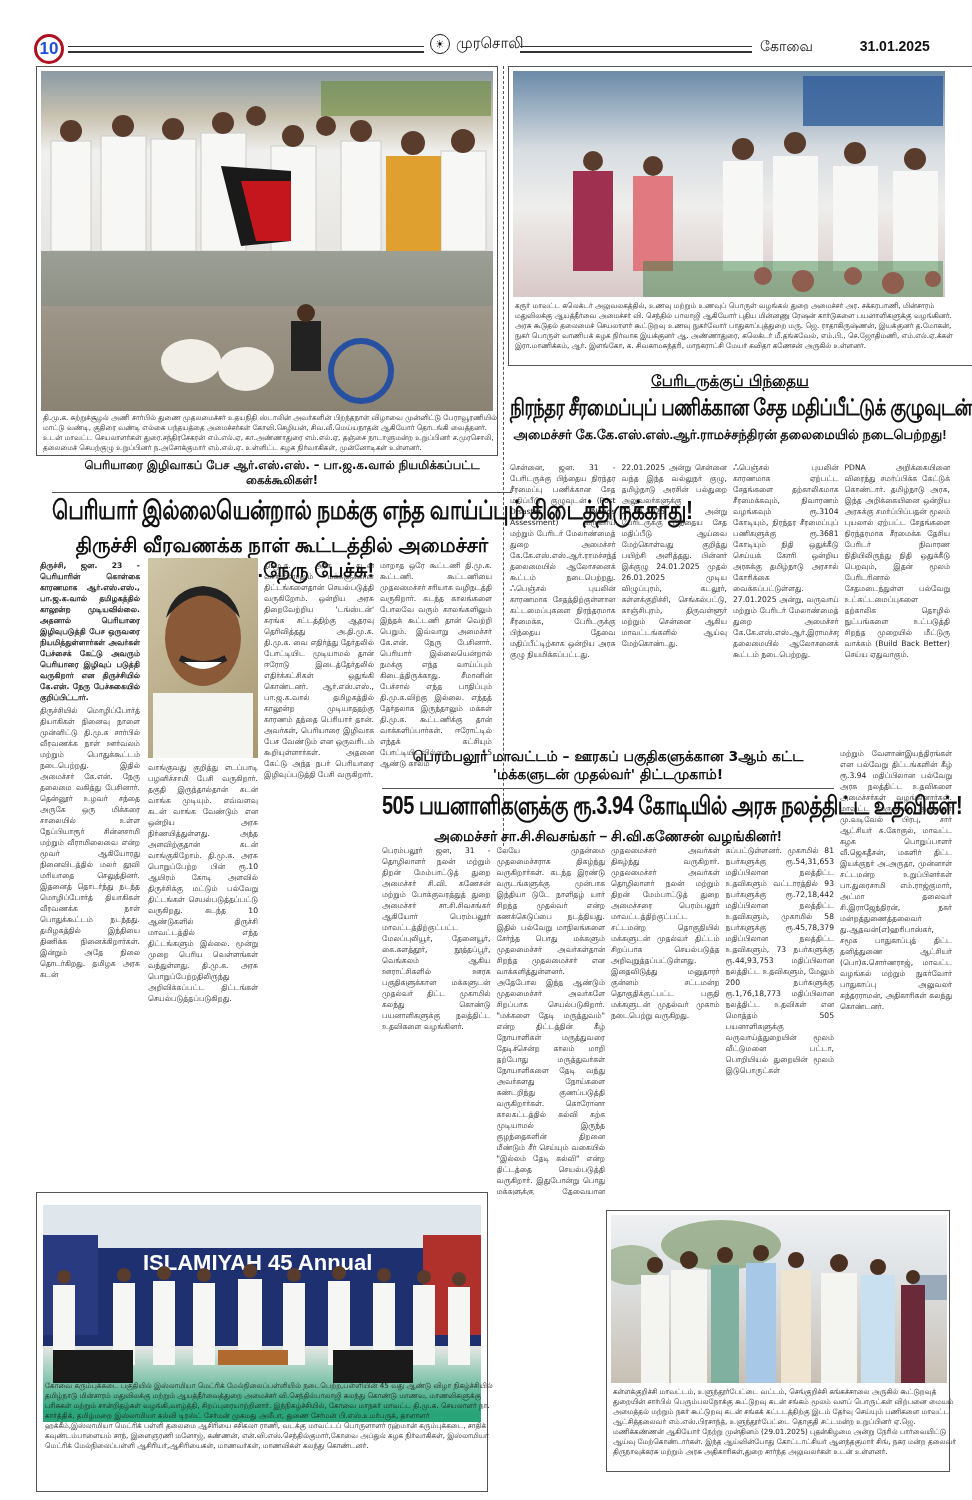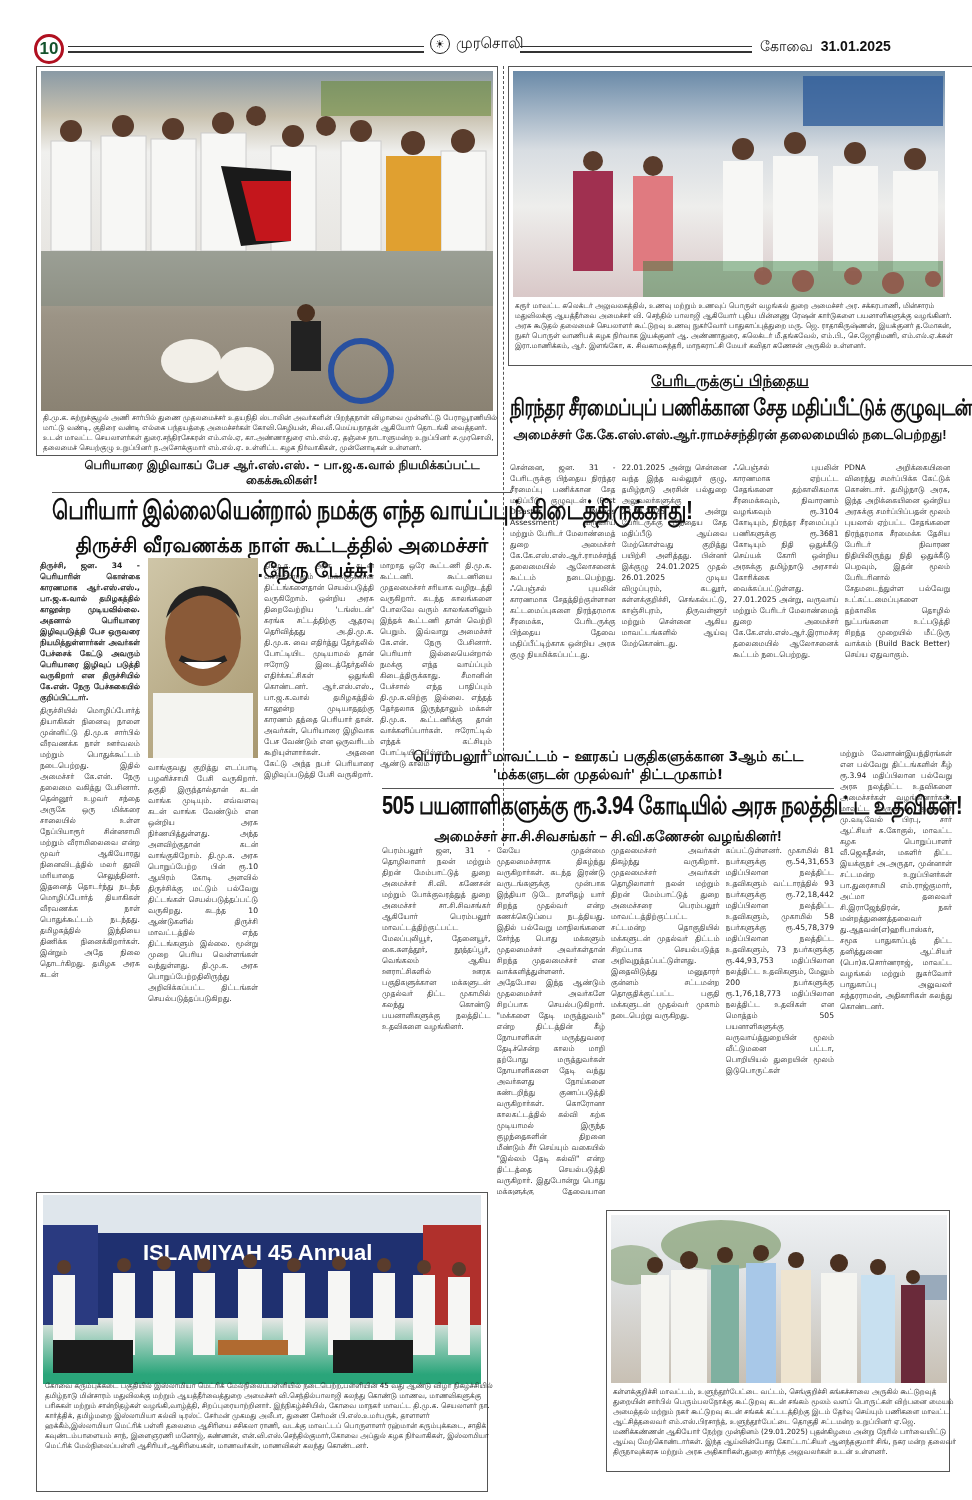--- a/index.html
+++ b/index.html
@@ -1,24 +1,24 @@
 <!DOCTYPE html>
 <html><head>
 <meta charset="utf-8">
 <style>
   html,body{margin:0;padding:0;background:#fff;}
   body{width:972px;height:1500px;position:relative;overflow:hidden;font-family:"DejaVu Sans",sans-serif;color:#111;}
   .abs{position:absolute;}
   
-  .page-num{left:34px;top:34px;width:30px;height:30px;border:3px solid #b01020;border-radius:50%;display:flex;align-items:center;justify-content:center;font:bold 17px "Liberation Sans",sans-serif;color:#14532d;box-sizing:border-box;}
+  .page-num{left:34px;top:34px;width:30px;height:30px;border:3px solid #b01020;border-radius:50%;display:flex;align-items:center;justify-content:center;font:bold 17px "Liberation Sans",sans-serif;color:#1d4ed8;box-sizing:border-box;}
   .rule{height:4px;border-top:1px solid #333;border-bottom:2px solid #333;}
   .brand{left:430px;top:34px;display:flex;align-items:center;gap:6px;font-size:15px;}
   .brand-icon{width:18px;height:18px;border:1.5px solid #222;border-radius:50%;display:flex;align-items:center;justify-content:center;font-size:11px;}
   .dateline{left:760px;top:38px;font:14px "Liberation Sans",sans-serif;}
-  .dateline b{font-weight:bold;}
+  .dateline b{font-weight:bold;margin-left:39px;}
   
   .frame{border:1px solid #555;box-sizing:border-box;background:#fff;}
   .photo{position:absolute;overflow:hidden;}
   .caption{font-size:7.2px;line-height:10px;color:#222;padding:2px 6px;}
   .dashed-v{border-left:1px dashed #555;}
   
   .kicker{font-size:12.5px;text-align:center;font-weight:bold;}
   .headline{font:bold 25px "Liberation Sans",sans-serif;text-align:center;letter-spacing:-0.5px;transform:scaleY(1.25);}
   .subhead{font:bold 15px "Liberation Sans",sans-serif;text-align:center;}
   .col{font-size:7.6px;line-height:11px;text-align:justify;color:#222;overflow:hidden;}
@@ -131,21 +131,21 @@
   <div class="col" style="flex:1;">PDNA அறிக்கையினை விரைந்து சமர்ப்பிக்க கேட்டுக் கொண்டார். தமிழ்நாடு அரசு, இந்த அறிக்கையினை ஒன்றிய அரசுக்கு சமர்ப்பிப்பதன் மூலம் புயலால் ஏற்பட்ட சேதங்களை நிரந்தரமாக சீரமைக்க தேசிய பேரிடர் நிவாரண நிதியிலிருந்து நிதி ஒதுக்கீடு பெறவும், இதன் மூலம் பேரிடரினால் சேதமடைந்துள்ள பல்வேறு உட்கட்டமைப்புகளை தற்காலிக தொழில் நுட்பங்களை உட்படுத்தி சிறந்த முறையில் மீட்டுரு வாக்கம் (Build Back Better) செய்ய ஏதுவாகும்.</div>
 </div>
 
 <div class="abs" style="left:52px;top:458px;width:460px;">
   <div class="kicker" style="font-size:11.5px;">பெரியாரை இழிவாகப் பேச ஆர்.எஸ்.எஸ். – பா.ஜ.க.வால் நியமிக்கப்பட்ட கைக்கூலிகள்!</div>
   <div style="border-top:1px solid #555;margin:4px 0 6px 0;"></div>
   <div class="headline" style="font-size:21px;white-space:nowrap;">பெரியார் இல்லையென்றால் நமக்கு எந்த வாய்ப்பும் கிடைத்திருக்காது!</div>
   <div class="subhead" style="font-size:20px;margin-top:8px;">திருச்சி வீரவணக்க நாள் கூட்டத்தில் அமைச்சர் கே.என்.நேரு பேச்சு!</div>
 </div>
 <div class="abs col" style="left:40px;top:560px;width:100px;height:620px;">
-  <div class="lead">திருச்சி, ஜன. 34 - பெரியாரின் கொள்கை காரணமாக ஆர்.எஸ்.எஸ்., பா.ஜ.க.வால் தமிழகத்தில் காலூன்ற முடியவில்லை. அதனால் பெரியாரை இழிவுபடுத்தி பேச ஒருவரை நியமித்துள்ளார்கள் அவர்கள் பேச்சைக் கேட்டு அவரும் பெரியாரை இழிவுப் படுத்தி வருகிறார் என திருச்சியில் கே.என். நேரு பேச்சுகையில் குறிப்பிட்டார்.</div>
+  <div class="lead">திருச்சி, ஜன. 23 - பெரியாரின் கொள்கை காரணமாக ஆர்.எஸ்.எஸ்., பா.ஜ.க.வால் தமிழகத்தில் காலூன்ற முடியவில்லை. அதனால் பெரியாரை இழிவுபடுத்தி பேச ஒருவரை நியமித்துள்ளார்கள் அவர்கள் பேச்சைக் கேட்டு அவரும் பெரியாரை இழிவுப் படுத்தி வருகிறார் என திருச்சியில் கே.என். நேரு பேச்சுகையில் குறிப்பிட்டார்.</div>
   <div style="margin-top:2px;">திருச்சியில் மொழிப்போர்த் தியாகிகள் நினைவு நாளை முன்னிட்டு தி.மு.க சார்பில் வீரவணக்க நாள் ஊர்வலம் மற்றும் பொதுக்கூட்டம் நடைபெற்றது. இதில் அமைச்சர் கே.என். நேரு தலைமை வகித்து பேசினார். தென்னூர் உழவர் சந்தை அருகே ஒரு மிக்கரை சாலையில் உள்ள நேப்பியாரூர் சின்னசாமி மற்றும் வீராமிலைவை என்ற மூவர் ஆகியோரது நினைவிடத்தில் மலர் தூவி மரியாதை செலுத்தினர். இதனைத் தொடர்ந்து நடந்த மொழிப்போர்த் தியாகிகள் வீரவணக்க நாள் பொதுக்கூட்டம் நடந்தது. தமிழகத்தில் இந்தியை திணிக்க நினைக்கிறார்கள். இன்றும் அதே நிலை தொடர்கிறது. தமிழக அரசு கடன்</div>
 </div>
 <div class="abs" style="left:148px;top:558px;width:110px;height:200px;background:linear-gradient(135deg,#cfc6a8,#a89870);overflow:hidden;">
   <svg width="110" height="200" viewBox="0 0 110 200">
     <ellipse cx="55" cy="80" rx="38" ry="48" fill="#8a5a38"></ellipse>
     <path d="M18 60 Q55 15 92 60 Q85 30 55 28 Q25 30 18 60Z" fill="#222"></path>
     <path d="M32 100 Q55 112 78 100" stroke="#222" stroke-width="6" fill="none"></path>
     <path d="M36 104 Q55 118 74 104" fill="#fff"></path>
     <rect x="5" y="135" width="100" height="65" fill="#f4f4f0"></rect>
   </svg>
@@ -162,21 +162,21 @@
 </div>
 <div class="abs col" style="left:840px;top:748px;width:112px;height:445px;">மற்றும் வேளாண்இயந்திரங்கள் என பல்வேறு திட்டங்களின் கீழ் ரூ.3.94 மதிப்பிலான பல்வேறு அரசு நலத்திட்ட உதவிகளை அமைச்சர்கள் வழங்கினார்கள். மாவட்ட வருவாய் அலுவலர் மு.வடிவேல் பிரபு, சார் ஆட்சியர் சு.கோகுல், மாவட்ட கழக பொறுப்பாளர் வீ.ஜெகதீசன், மகளிர் திட்ட இயக்குநர் அ.அருதா, முன்னாள் சட்டமன்ற உறுப்பினர்கள் பா.துரைசாமி எம்.ராஜ்குமார், அட்மா தலைவர் சி.இராஜேந்திரன், நகர் மன்றத்துணைத்தலைவர் து.ஆதவன்(எ)ஹரிபாஸ்கர், சமூக பாதுகாப்புத் திட்ட தனித்துணை ஆட்சியர் (பொ)க.சொர்ணராஜ், மாவட்ட வழங்கல் மற்றும் நுகர்வோர் பாதுகாப்பு அலுவலர் சுந்தரராமன், அதிகாரிகள் கலந்து கொண்டனர்.</div>
 <div class="abs" style="left:382px;top:845px;width:452px;height:350px;display:flex;gap:6px;">
   <div class="col" style="flex:1;">பெரம்பலூர் ஜன, 31 - தொழிலாளர் நலன் மற்றும் திறன் மேம்பாட்டுத் துறை அமைச்சர் சி.வி. கணேசன் மற்றும் போக்குவரத்துத் துறை அமைச்சர் சா.சி.சிவசங்கர் ஆகியோர் பெரம்பலூர் மாவட்டத்திற்குட்பட்ட மேலப்புலியூர், தேனையூர், கை.களத்தூர், நூத்தப்பூர், வெங்கலம் ஆகிய ஊராட்சிகளில் ஊரக பகுதிகளுக்கான மக்களுடன் முதல்வர் திட்ட முகாமில் கலந்து கொண்டு பயனாளிகளுக்கு நலத்திட்ட உதவிகளை வழங்கினர்.</div>
   <div class="col" style="flex:1;">லேயே முதன்மை முதலமைச்சராக திகழ்ந்து வருகிறார்கள். கடந்த இரண்டு வருடங்களுக்கு முன்பாக இந்தியா டுடே நாளிதழ் யார் சிறந்த முதல்வர் என்ற கணக்கெடுப்பை நடத்தியது. இதில் பல்வேறு மாநிலங்களை சேர்ந்த பொது மக்களும் முதலமைச்சர் அவர்கள்தான் சிறந்த முதலமைச்சர் என வாக்களித்துள்ளனர். அதேபோல இந்த ஆண்டும் முதலமைச்சர் அவர்களே சிறப்பாக செயல்படுகிறார். "மக்களை தேடி மருத்துவம்" என்ற திட்டத்தின் கீழ் நோயாளிகள் மருத்துவரை தேடிச்சென்ற காலம் மாறி தற்போது மருத்துவர்கள் நோயாளிகளை தேடி வந்து அவர்களது நோய்களை கண்டறிந்து குணப்படுத்தி வருகிறார்கள். கொரோனா காலகட்டத்தில் கல்வி கற்க முடியாமல் இருந்த குழந்தைகளின் திறனை மீண்டும் சீர் செய்யும் வகையில் "இல்லம் தேடி கல்வி" என்ற திட்டத்தை செயல்படுத்தி வருகிறார். இதுபோன்று பொது மக்களுக்கு தேவையான திட்டங்களை செயல்படுத்துகின்ற முதலமைச்சராக</div>
   <div class="col" style="flex:1;">முதலமைச்சர் அவர்கள் திகழ்ந்து வருகிறார். முதலமைச்சர் அவர்கள் தொழிலாளர் நலன் மற்றும் திறன் மேம்பாட்டுத் துறை அமைச்சரை பெரம்பலூர் மாவட்டத்திற்குட்பட்ட சட்டமன்ற தொகுதியில் மக்களுடன் முதல்வர் திட்டம் சிறப்பாக செயல்படுத்த அறிவுறுத்தப்பட்டுள்ளது. இதைவிடுத்து மனுதாரர் குன்னம் சட்டமன்ற தொகுதிக்குட்பட்ட பகுதி மக்களுடன் முதல்வர் முகாம் நடைபெற்று வருகிறது.</div>
   <div class="col" style="flex:1;">கப்பட்டுள்ளனர். முகாமில் 81 நபர்களுக்கு ரூ.54,31,653 மதிப்பிலான நலத்திட்ட உதவிகளும் வட்டாரத்தில் 93 நபர்களுக்கு ரூ.72,18,442 மதிப்பிலான நலத்திட்ட உதவிகளும், முகாமில் 58 நபர்களுக்கு ரூ.45,78,379 மதிப்பிலான நலத்திட்ட உதவிகளும், 73 நபர்களுக்கு ரூ.44,93,753 மதிப்பிலான நலத்திட்ட உதவிகளும், மேலும் 200 நபர்களுக்கு ரூ.1,76,18,773 மதிப்பிலான நலத்திட்ட உதவிகள் என மொத்தம் 505 பயனாளிகளுக்கு வருவாய்த்துறையின் மூலம் வீட்டுமனை பட்டா, பொறியியல் துறையின் மூலம் இடுபொருட்கள்</div>
 </div>
 
 <div class="abs frame" style="left:36px;top:1192px;width:452px;height:300px;">
-  <div class="photo" style="left:6px;top:2px;width:438px;height:189px;background:linear-gradient(180deg,#dfe6ec 0%,#dfe6ec 20%,#1f3070 20%,#1f3070 65%,#e8e8e6 65%,#2aa57a 95%);">
+  <div class="photo" style="left:6px;top:12px;width:438px;height:217px;background:linear-gradient(180deg,#dfe6ec 0%,#dfe6ec 20%,#1f3070 20%,#1f3070 65%,#e8e8e6 65%,#2aa57a 95%);">
     <svg width="438" height="178" viewBox="0 0 438 178">
       <rect x="0" y="30" width="55" height="100" fill="#2a3a80"></rect>
       <rect x="380" y="30" width="58" height="100" fill="#b0302c"></rect>
       <text x="100" y="65" fill="#fff" font-size="22" font-family="Liberation Sans, sans-serif" font-weight="bold">ISLAMIYAH 45 Annual</text>
       <g fill="#f6f6f4">
         <rect x="10" y="80" width="22" height="80"></rect>
           <rect x="70" y="78" width="22" height="82"></rect>
           <rect x="110" y="76" width="22" height="84"></rect>
         <rect x="150" y="78" width="22" height="82"></rect>
           <rect x="195" y="74" width="24" height="86"></rect>

